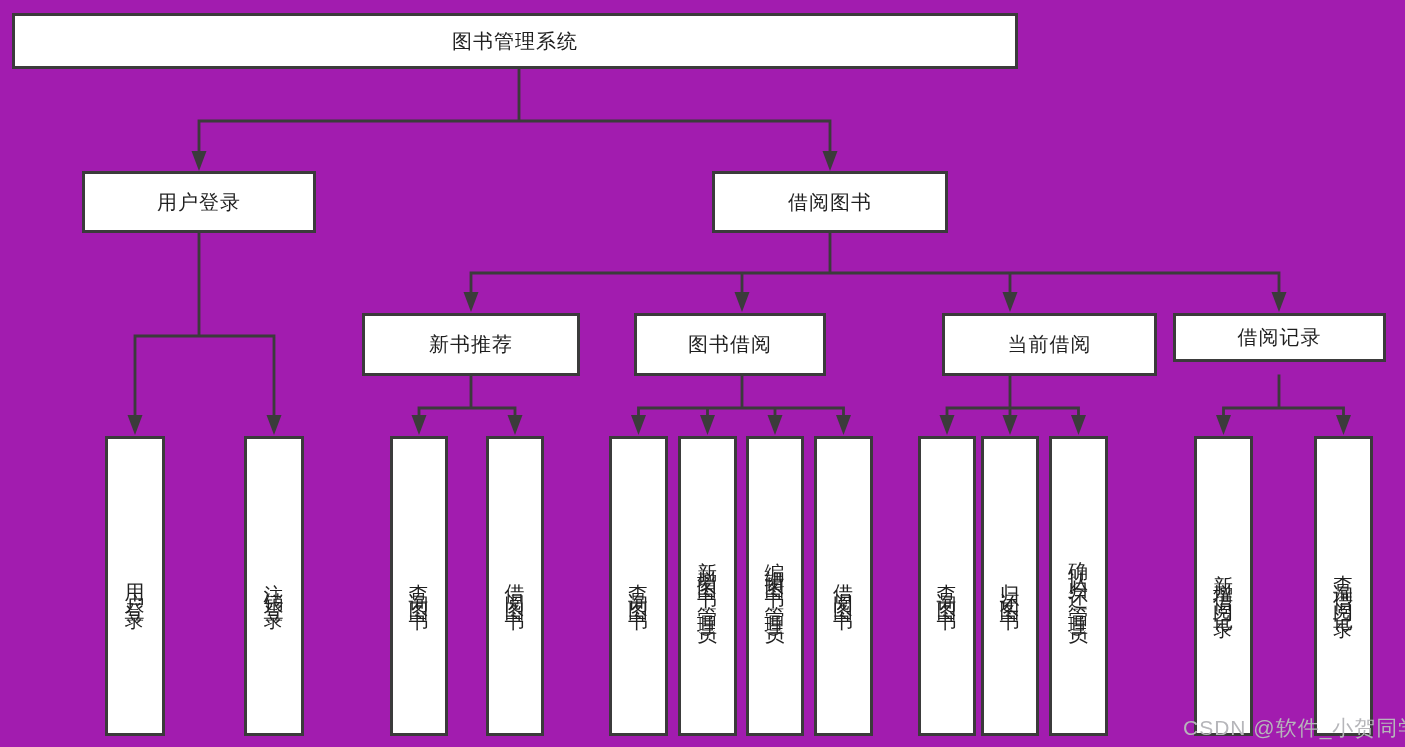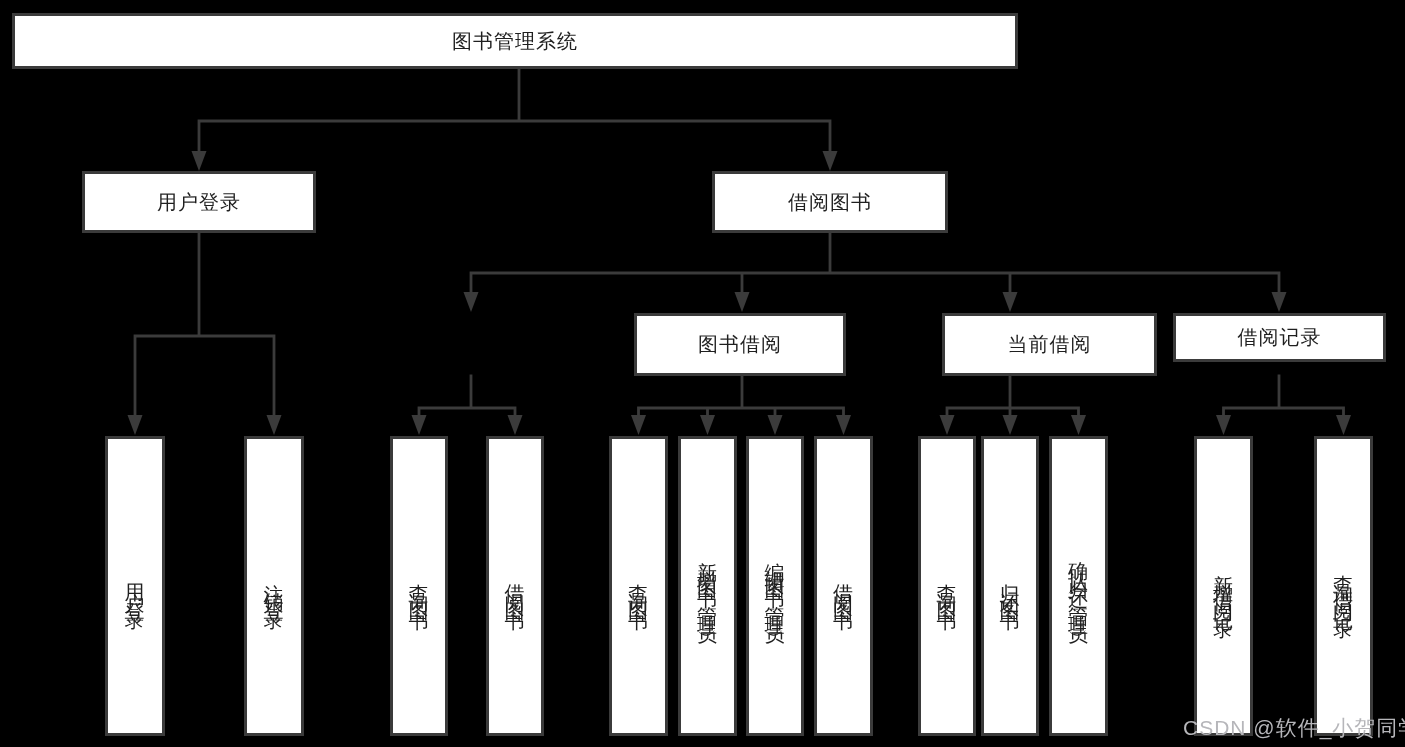--- a/index.html
+++ b/index.html
@@ -5,21 +5,21 @@
   :root{
     --line:#3b3b3b;
     --text:#1f1f1f;
   }
   html,body{margin:0;padding:0;background:#ffffff;}
   body{font-family:"Liberation Sans", sans-serif;}
   .canvas{
     position:relative;
     width:1405px;
     height:747px;
-    background:#000000;
+    background:#a21caf;
     overflow:hidden;
   }
   #connector-svg{
     position:absolute;
     left:0;top:0;
     width:1405px;height:747px;
     pointer-events:none;
   }
   .hbox{
     position:absolute;
@@ -104,21 +104,24 @@
     <span>图书管理系统</span>
   </div>
 
   <div class="hbox" style="left:82px;top:171px;width:234px;height:62px;">
     <span>用户登录</span>
   </div>
   <div class="hbox" style="left:712px;top:171px;width:236px;height:62px;">
     <span>借阅图书</span>
   </div>
 
-  <div class="hbox" style="left:634px;top:313px;width:212px;height:63px;">
+  <div class="hbox" style="left:362px;top:313px;width:218px;height:63px;">
+    <span>新书推荐</span>
+  </div>
+  <div class="hbox" style="left:634px;top:313px;width:192px;height:63px;">
     <span>图书借阅</span>
   </div>
   <div class="hbox" style="left:903px;top:313px;width:215px;height:63px;margin-left:39px;">
     <span>当前借阅</span>
   </div>
   <div class="hbox" style="left:1173px;top:313px;width:213px;height:49px;">
     <span>借阅记录</span>
   </div>
 
   <div class="vbox" style="left:105px;width:60px;">

